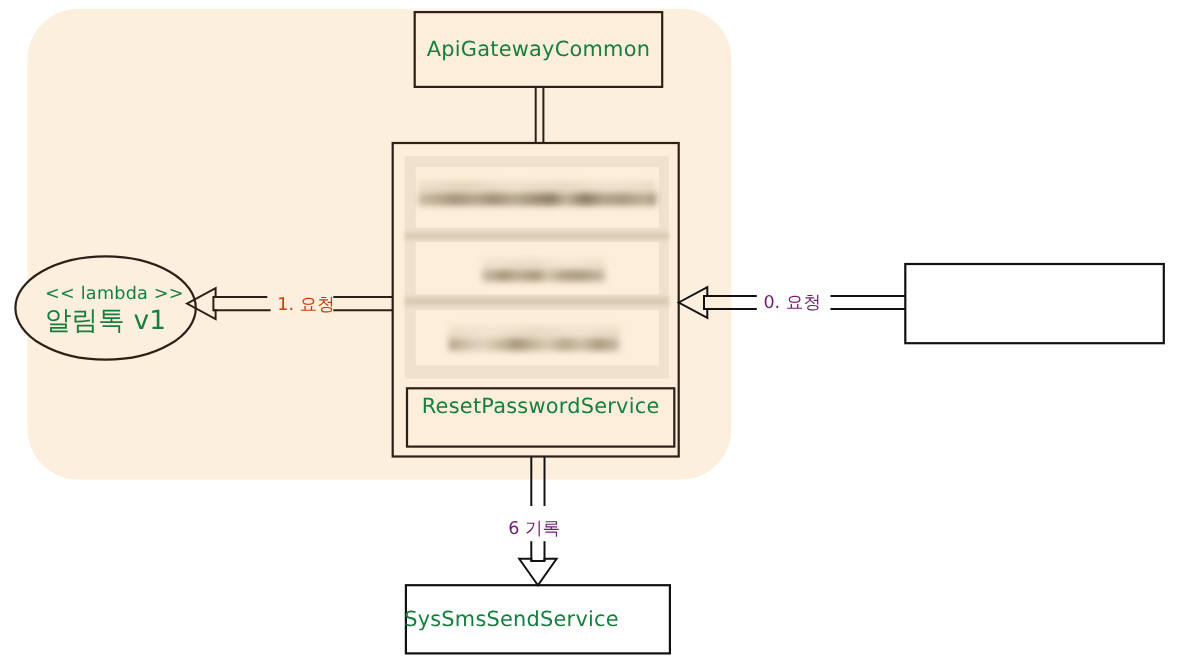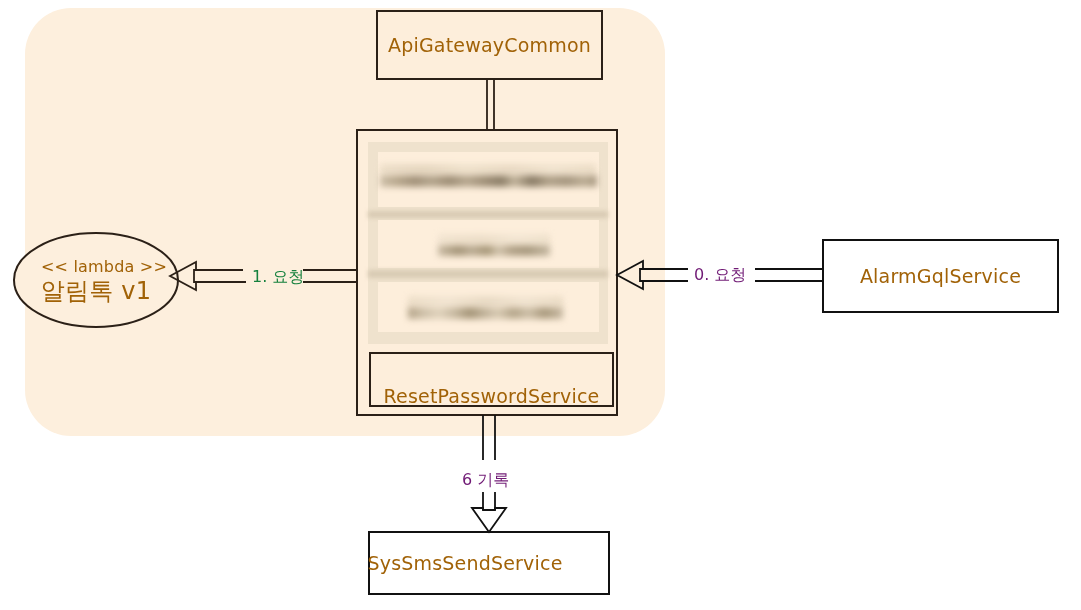--- a/index.html
+++ b/index.html
@@ -31,35 +31,35 @@
     height: 610px;
   }
 
   
   .node-label {
     position: absolute;
     display: flex;
     align-items: center;
     justify-content: center;
     text-align: center;
-    color: #a16207;
+    color: #15803d;
     font-family: "DejaVu Sans", sans-serif;
     letter-spacing: .2px;
     white-space: nowrap;
     pointer-events: none;
   }
 
   .box-label { font-size: 19px; }
   .ellipse-line1 { font-size: 16px; }
   .ellipse-line2 { font-size: 24px; }
 
   .edge-label {
     position: absolute;
     font-size: 16px;
-    color: #15803d;
+    color: #c2410c;
     white-space: nowrap;
     font-family: "DejaVu Sans", sans-serif;
   }
   .edge-label.on-white { color: #701a75; }
 
   
   .redacted-group {
     position: absolute;
     background: #efe2cd;
   }
@@ -176,27 +176,26 @@
     <div class="redacted-bar b2" style="left:70px; top:103px; width:112px; height:11px;"></div>
     <div class="redacted-sep" style="left:0px; top:128px; width:240px; height:8px;"></div>
 
     <div class="redacted-panel" style="left:10px; top:140px; width:221px; height:50px;"></div>
     <div class="redacted-bar b3-soft" style="left:40px; top:154px; width:155px; height:11px;"></div>
     <div class="redacted-bar b3" style="left:40px; top:165px; width:155px; height:12px;"></div>
   </div>
 
   <div class="node-label box-label" style="left:377px; top:11px; width:225px; height:68px;">ApiGatewayCommon</div>
 
-  <div class="node-label box-label" style="left:370px; top:369px; width:243px; height:53px;">ResetPasswordService</div>
+  <div class="node-label box-label" style="left:370px; top:342px; width:243px; height:53px;">ResetPasswordService</div>
 
   <div class="node-label ellipse-line1" style="left:22px; top:255px; width:164px; height:22px;">&lt;&lt; lambda &gt;&gt;</div>
 
   <div class="node-label ellipse-line2" style="left:14px; top:279px; width:164px; height:24px;">알림톡 v1</div>
 
-  <div class="node-label box-label" style="left:823px; top:240px; width:235px; height:72px;">AlarmGqlService</div>
 
   <div class="node-label box-label" style="left:369px; top:532px; width:192px; height:62px;">SysSmsSendService</div>
 
   <div class="edge-label" style="left:252px; top:267px;">1. 요청</div>
 
   <div class="edge-label on-white" style="left:694px; top:265px;">0. 요청</div>
 
   <div class="edge-label on-white" style="left:462px; top:470px;">6 기록</div>
 
 </div>

